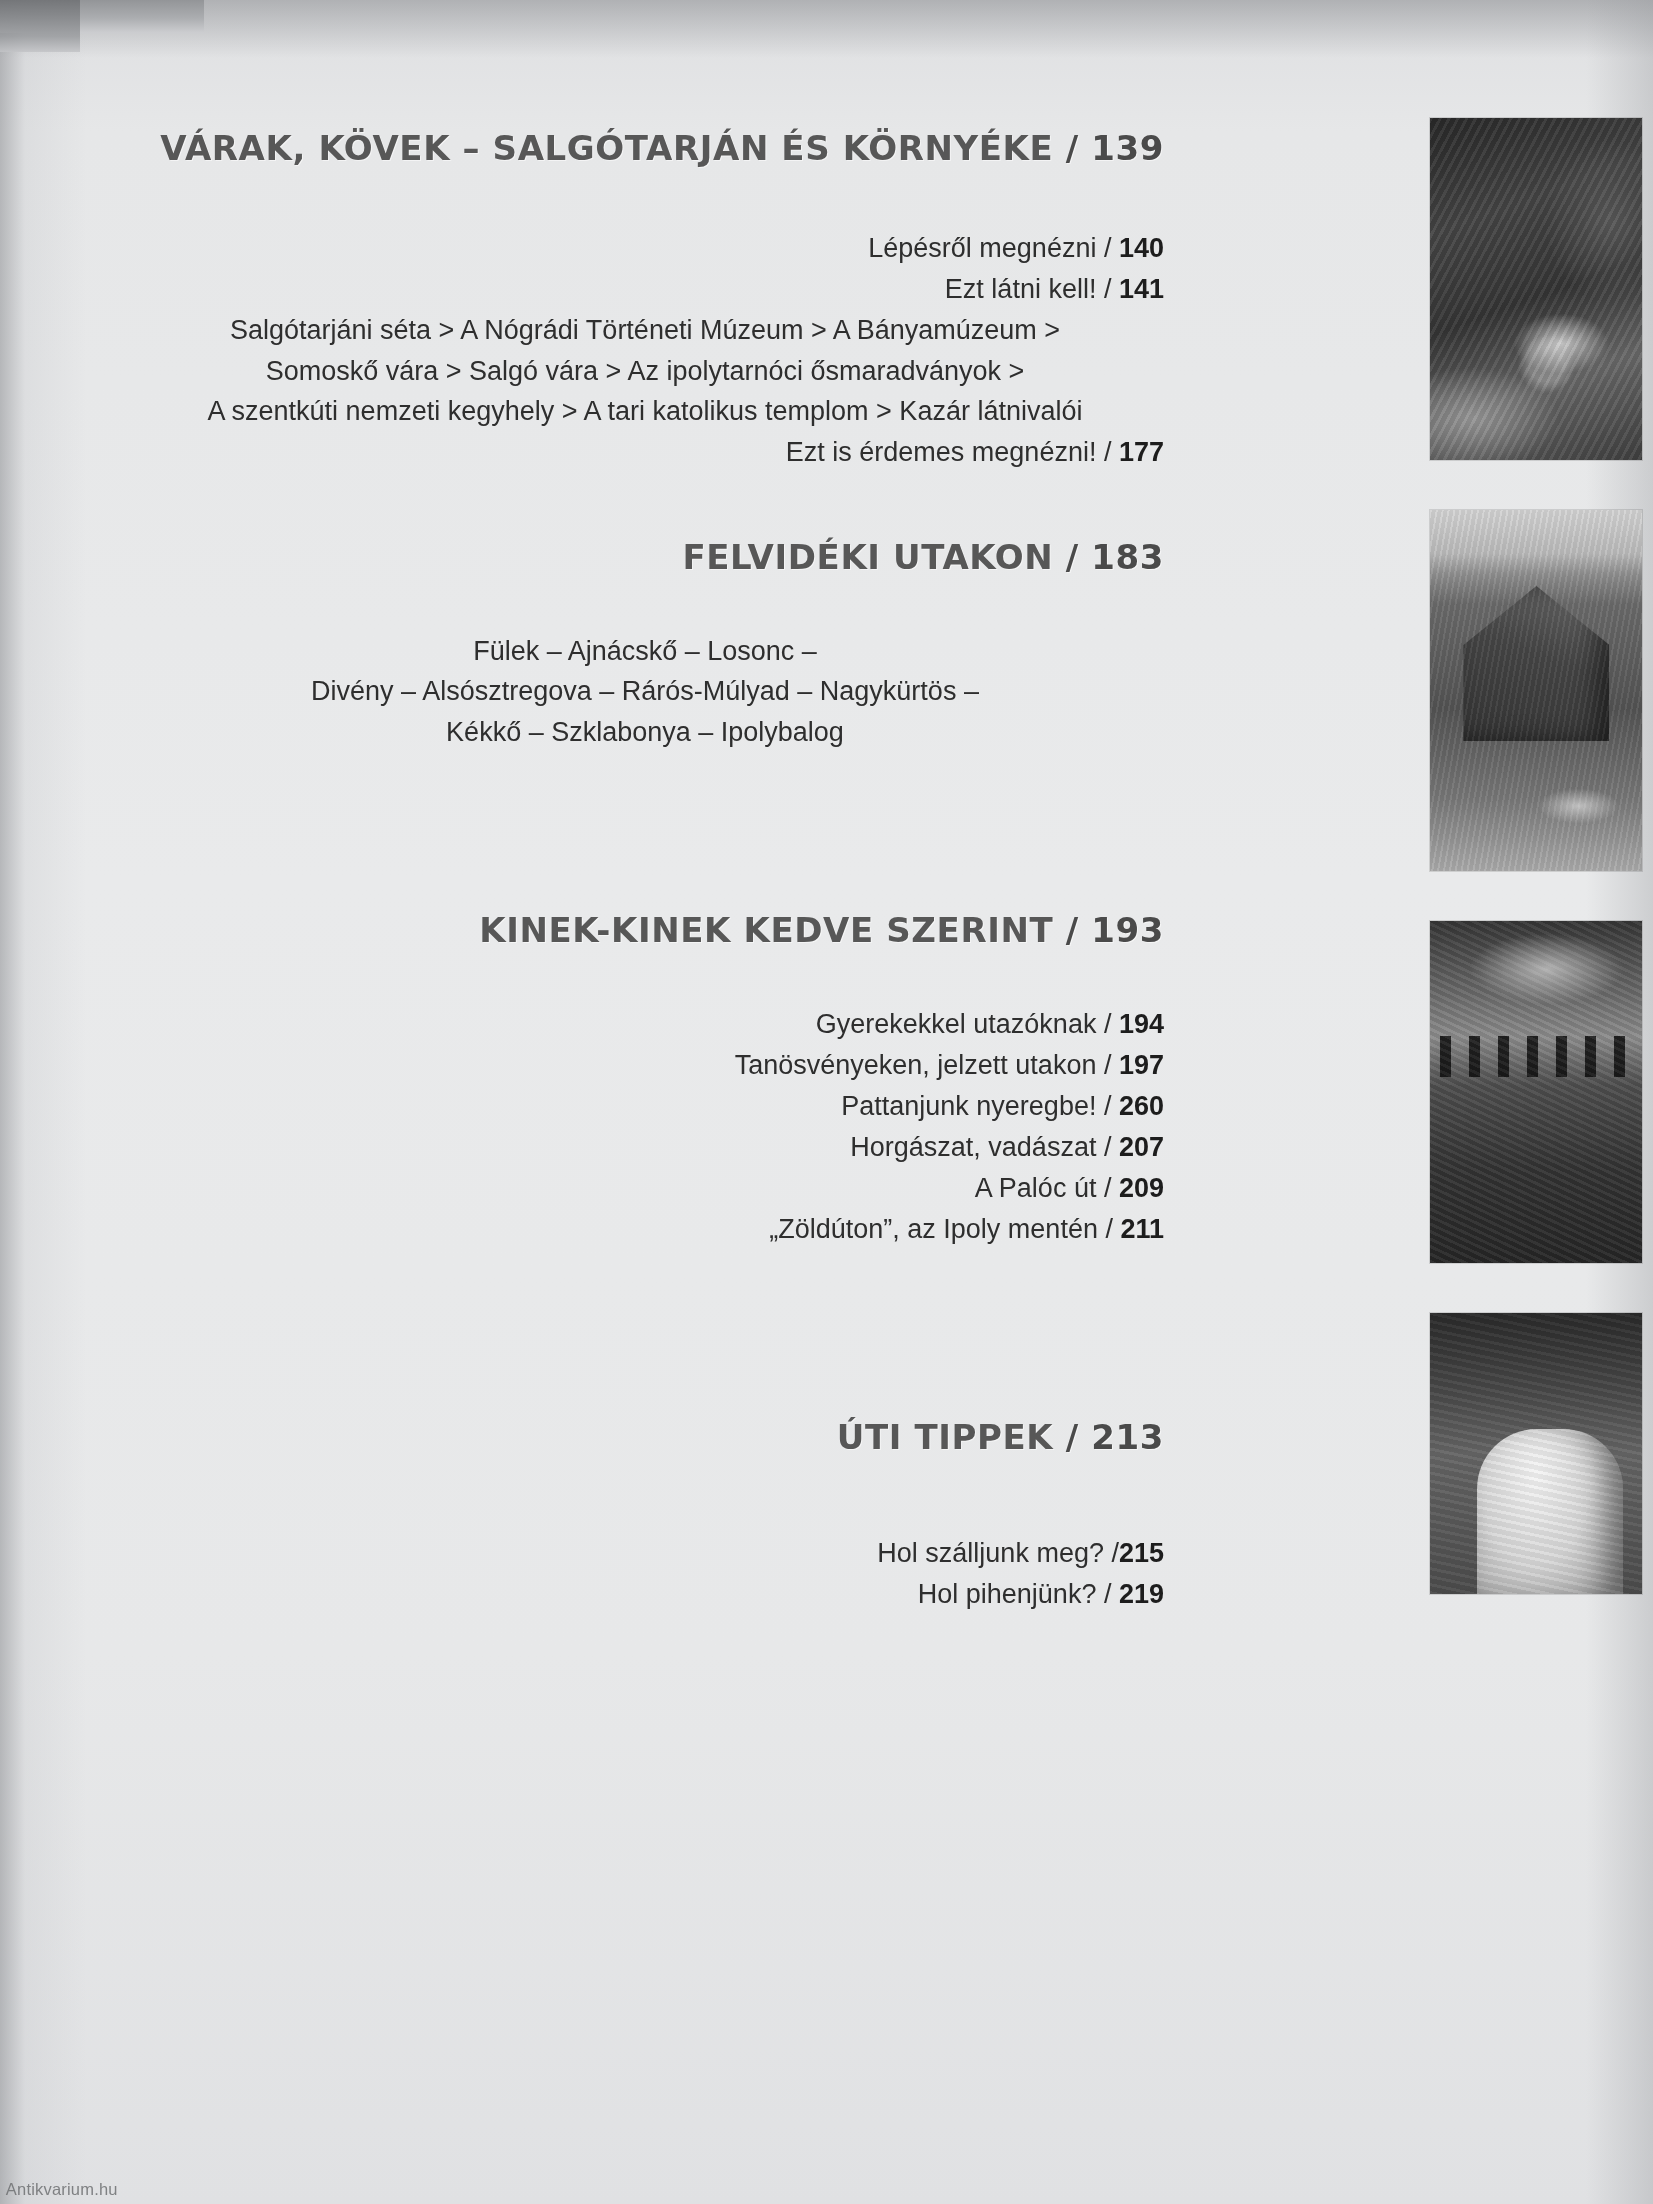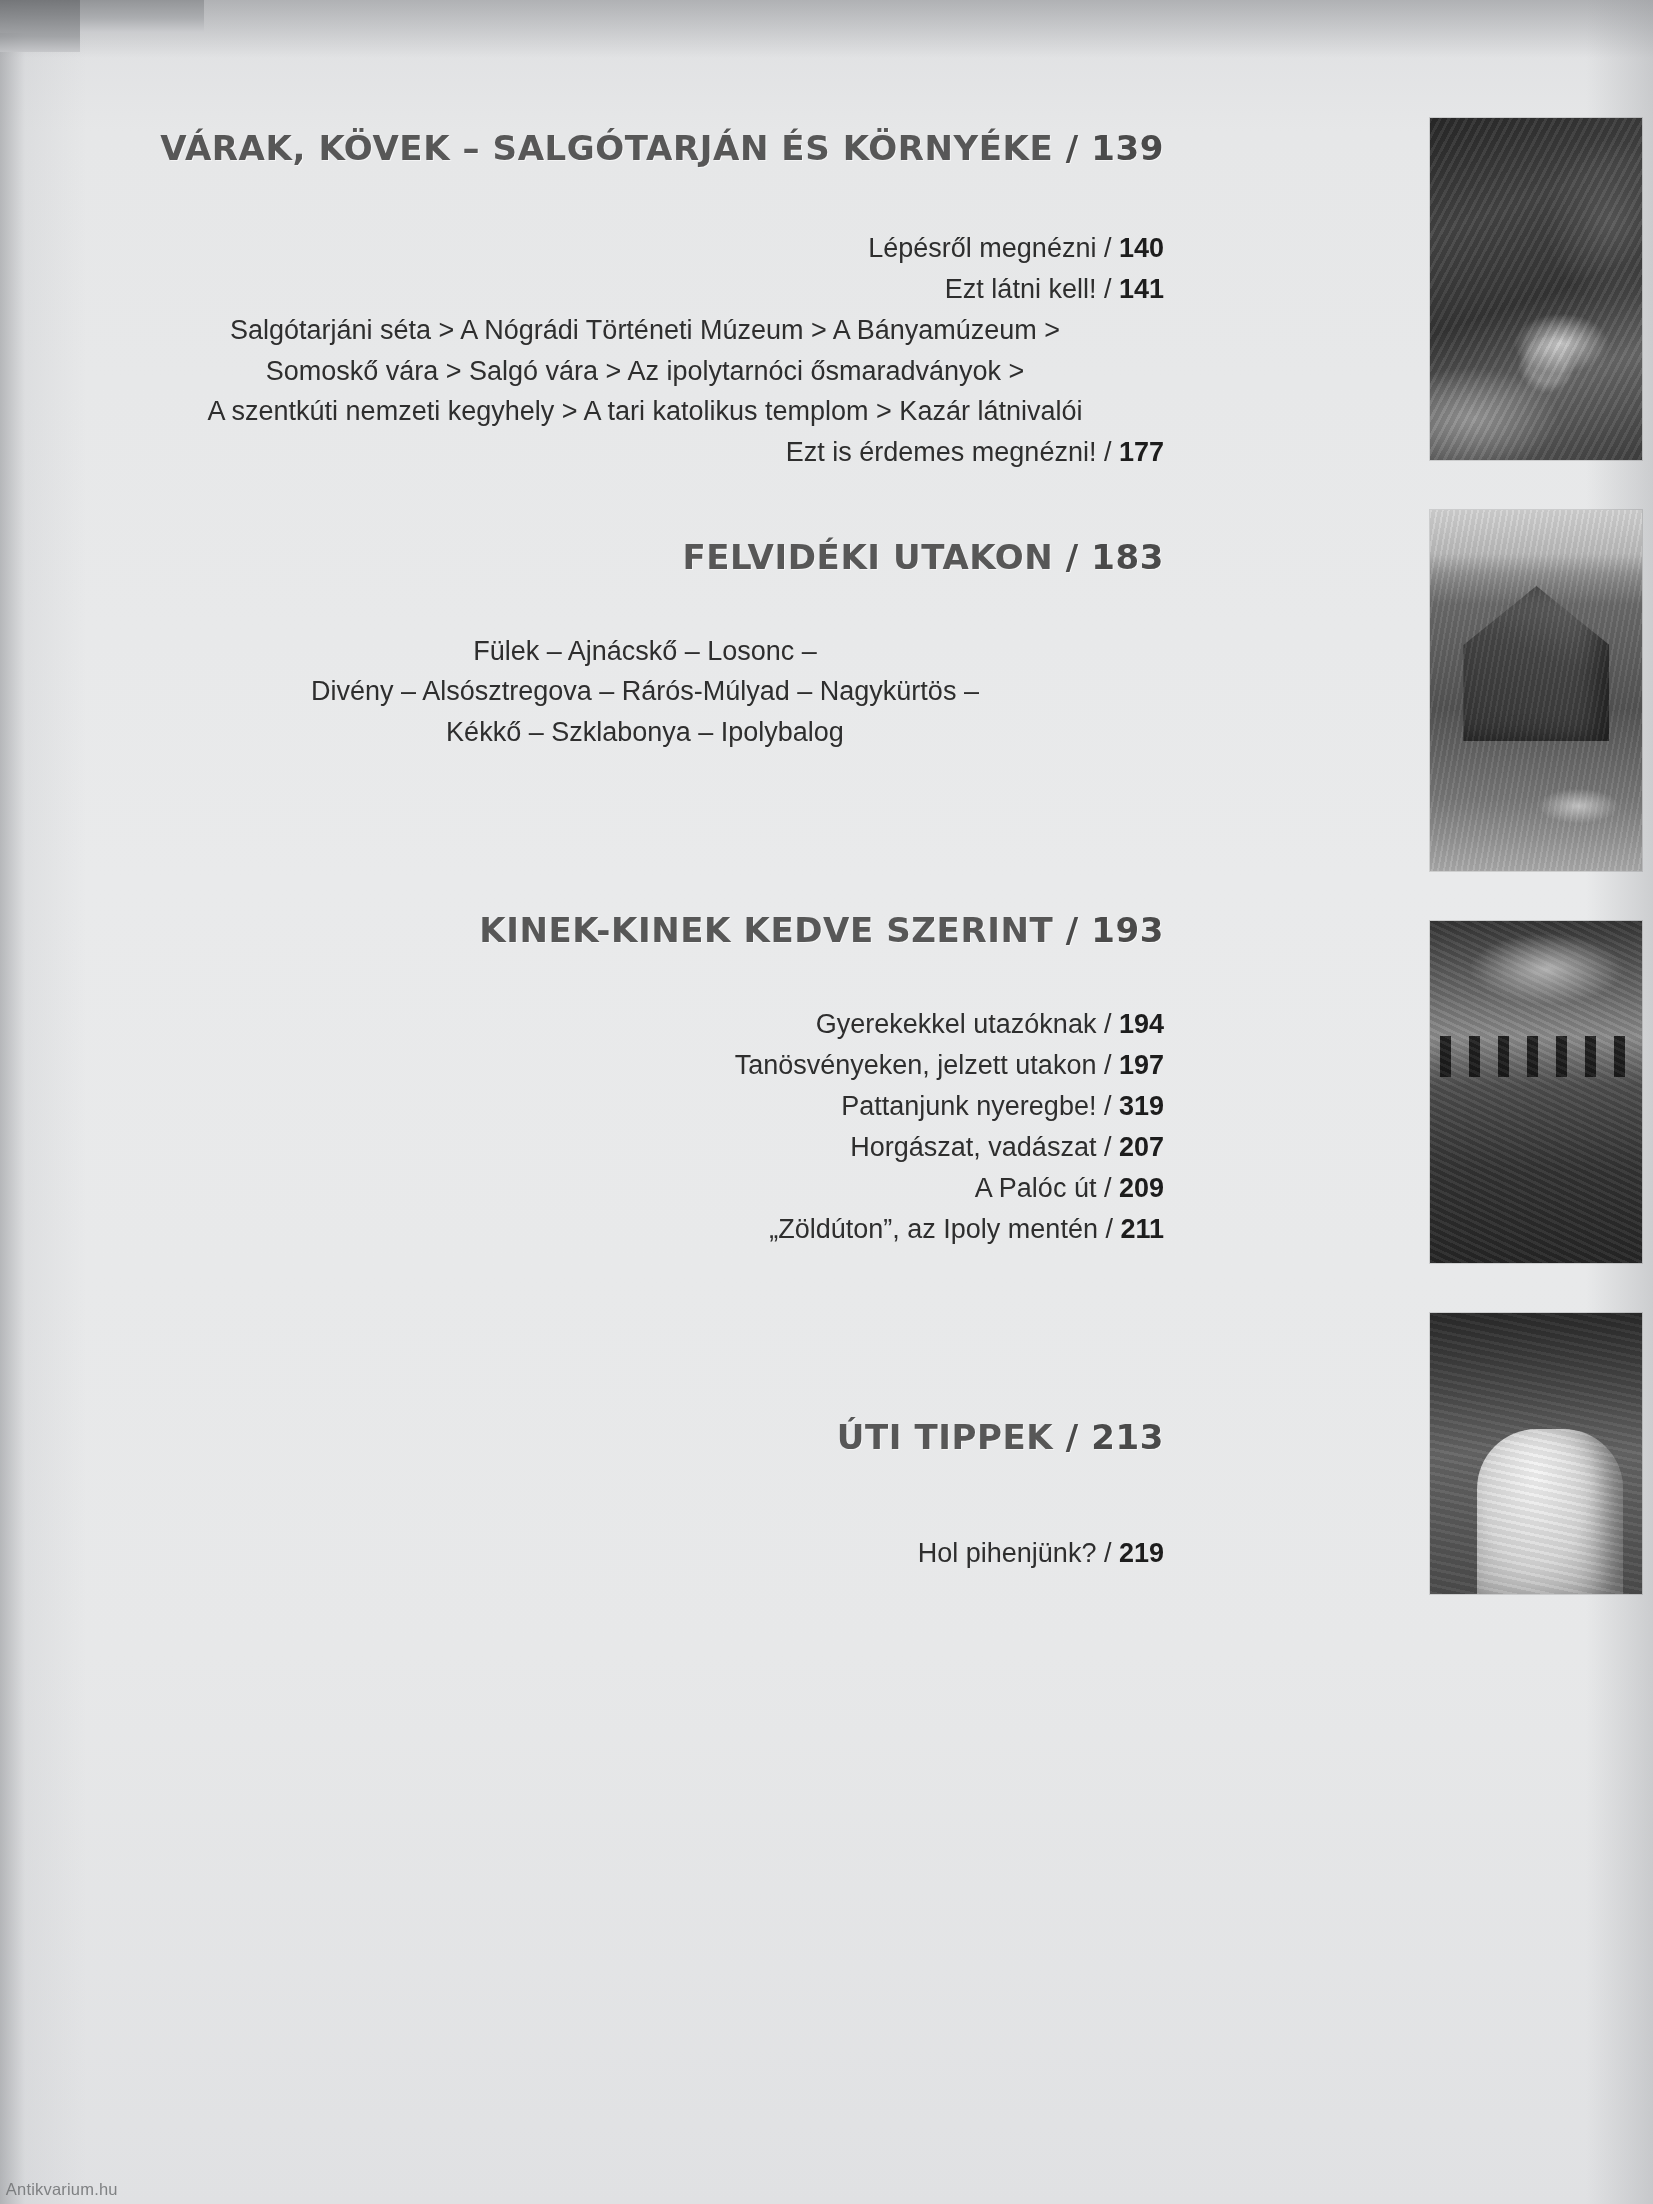--- a/index.html
+++ b/index.html
@@ -283,21 +283,21 @@
       <div class="row">
         <span>Gyerekekkel utazóknak /</span>
         <b>194</b>
       </div>
       <div class="row">
         <span>Tanösvényeken, jelzett utakon /</span>
         <b>197</b>
       </div>
       <div class="row">
         <span>Pattanjunk nyeregbe! /</span>
-        <b>319</b>
+        <b>260</b>
       </div>
       <div class="row">
         <span>Horgászat, vadászat /</span>
         <b>207</b>
       </div>
       <div class="row">
         <span>A Palóc út /</span>
         <b>209</b>
       </div>
       <div class="row">
@@ -309,20 +309,23 @@
     <div class="spacer-5"></div>
 
     <div class="chapter">
       <span>Úti tippek</span>
       <span class="pg"> / </span><span class="pg">213</span>
     </div>
 
     <div class="spacer-7"></div>
 
     <div class="entries">
+      <div class="row">
+        <span>Hol szálljunk meg? /</span><b>215</b>
+      </div>
       <div class="row">
         <span>Hol pihenjünk? /</span>
         <b>219</b>
       </div>
     </div>
 
   </div>
 
   <div class="photos">
     <div class="photo ph1"></div>

